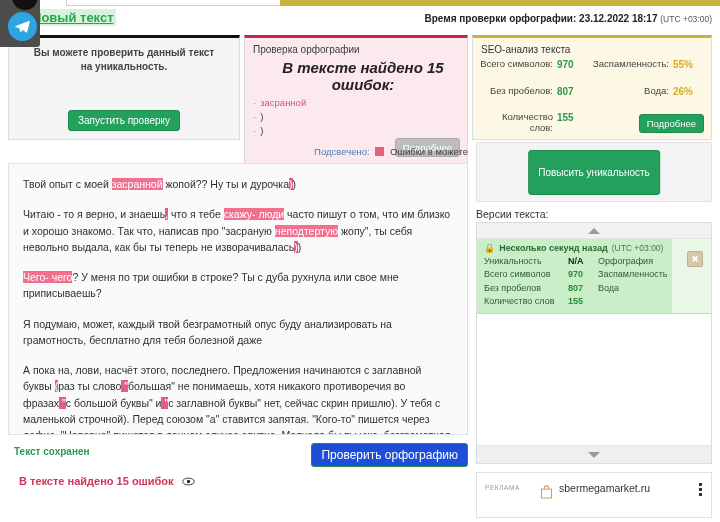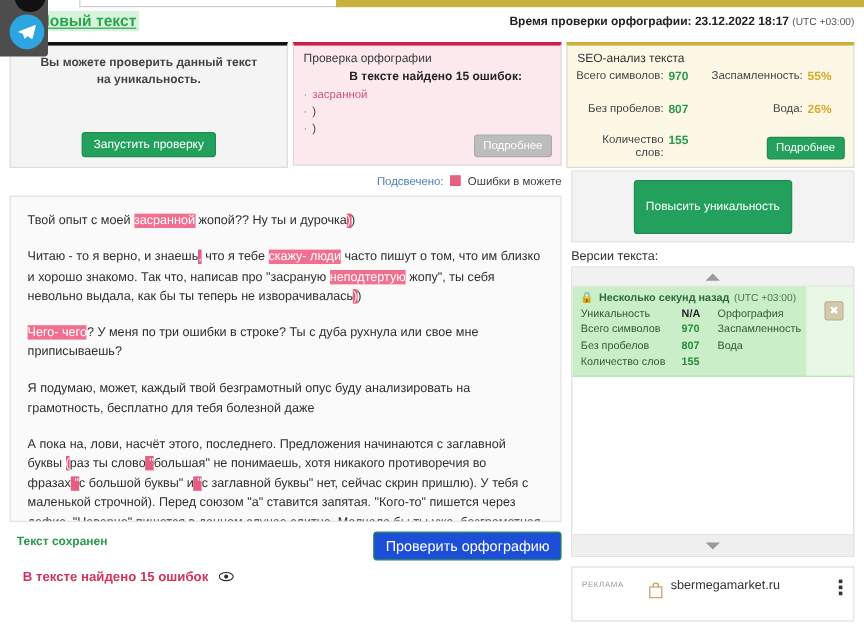--- a/index.html
+++ b/index.html
@@ -55,25 +55,25 @@
     text-align:center; font-size:10px; font-weight:bold; color:#444;
     padding:8px 24px 0 24px; line-height:1.35;
   }
   #btn-start-check {
     position:absolute; left:50%; transform:translateX(-50%); bottom:8px;
     background:#23a05c; color:#fff; border:1px solid #1c8c4f; border-radius:3px;
     font-size:10px; padding:4px 9px; white-space:nowrap; cursor:pointer;
   }
 
   
-  #card-spelling { left:244px; top:35px; width:224px; height:103px;
+  #card-spelling { left:244px; top:35px; width:224px; height:129px;
       background:#fbe9ee; border-top:3px solid #c8234c; }
   #card-spelling .card-title { color:#3b3b3b; }
-  #spell-headline { text-align:center; font-size:10px; font-weight:bold;
-      color:#232323; padding:2px 8px 3px 22px; }
+  #spell-headline { text-align:center; font-size:15px; font-weight:bold;
+      color:#232323; padding:2px 8px 3px 22px;font-style:italic; }
   #spell-list { list-style:none; margin:0; padding:0 8px; }
   #spell-list li { font-size:9.5px; color:#444; line-height:1.45; }
   #spell-list li.err { color:#d2557a; }
   #spell-list li:before { content:"\00b7"; margin-right:4px; color:#888; }
   #btn-spell-more {
     position:absolute; right:7px; bottom:6px;
     background:#bdbdbd; color:#fff; border:1px solid #ababab; border-radius:3px;
     font-size:9.5px; padding:3px 7px; cursor:pointer; white-space:nowrap;
   }
 

